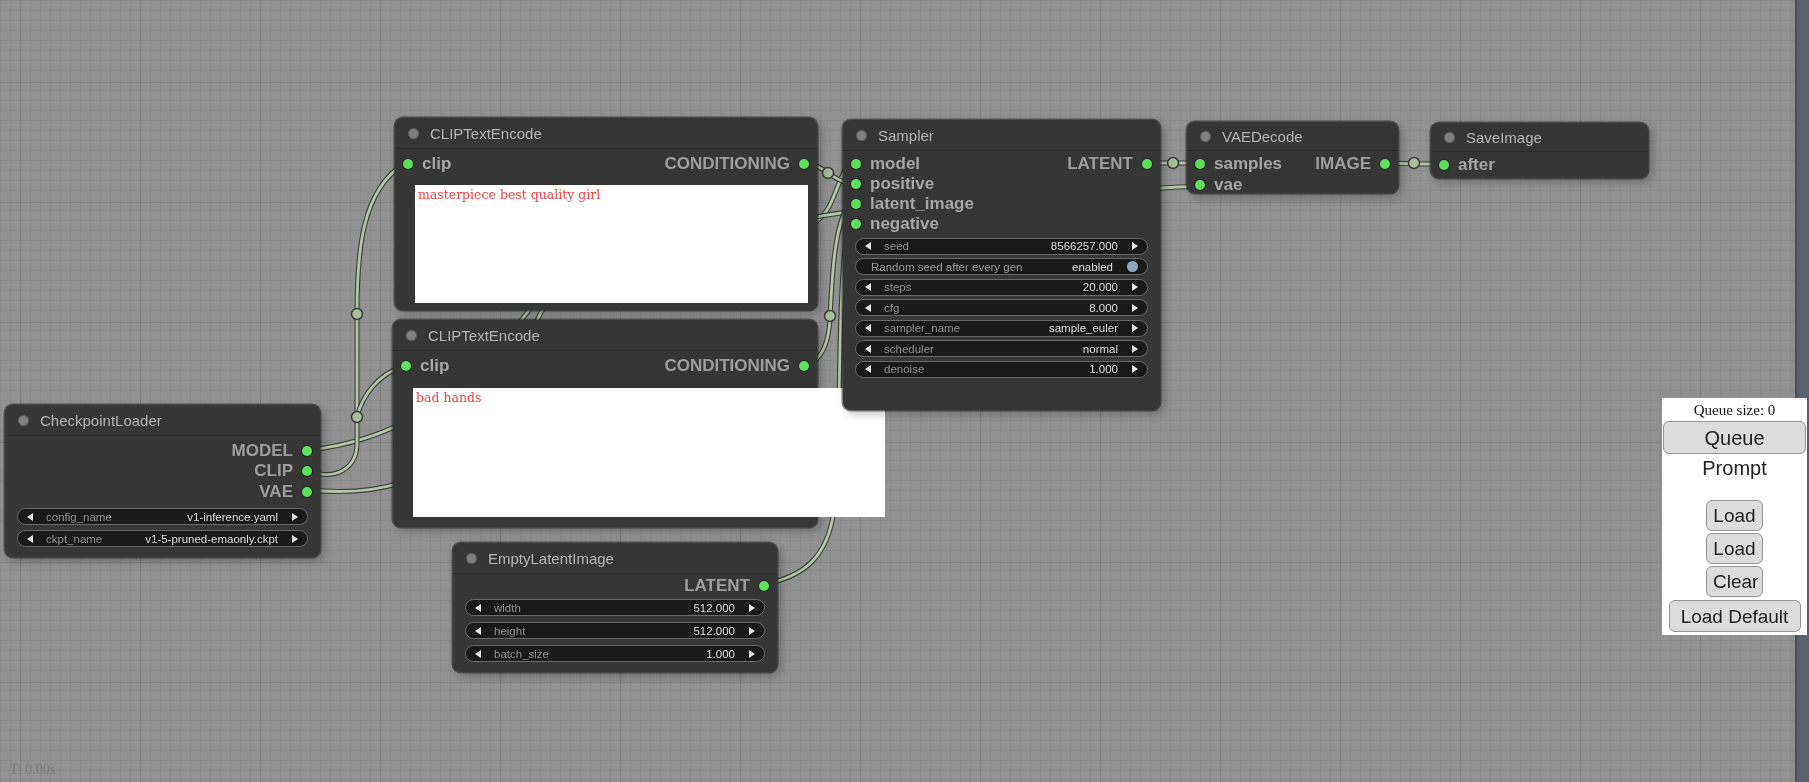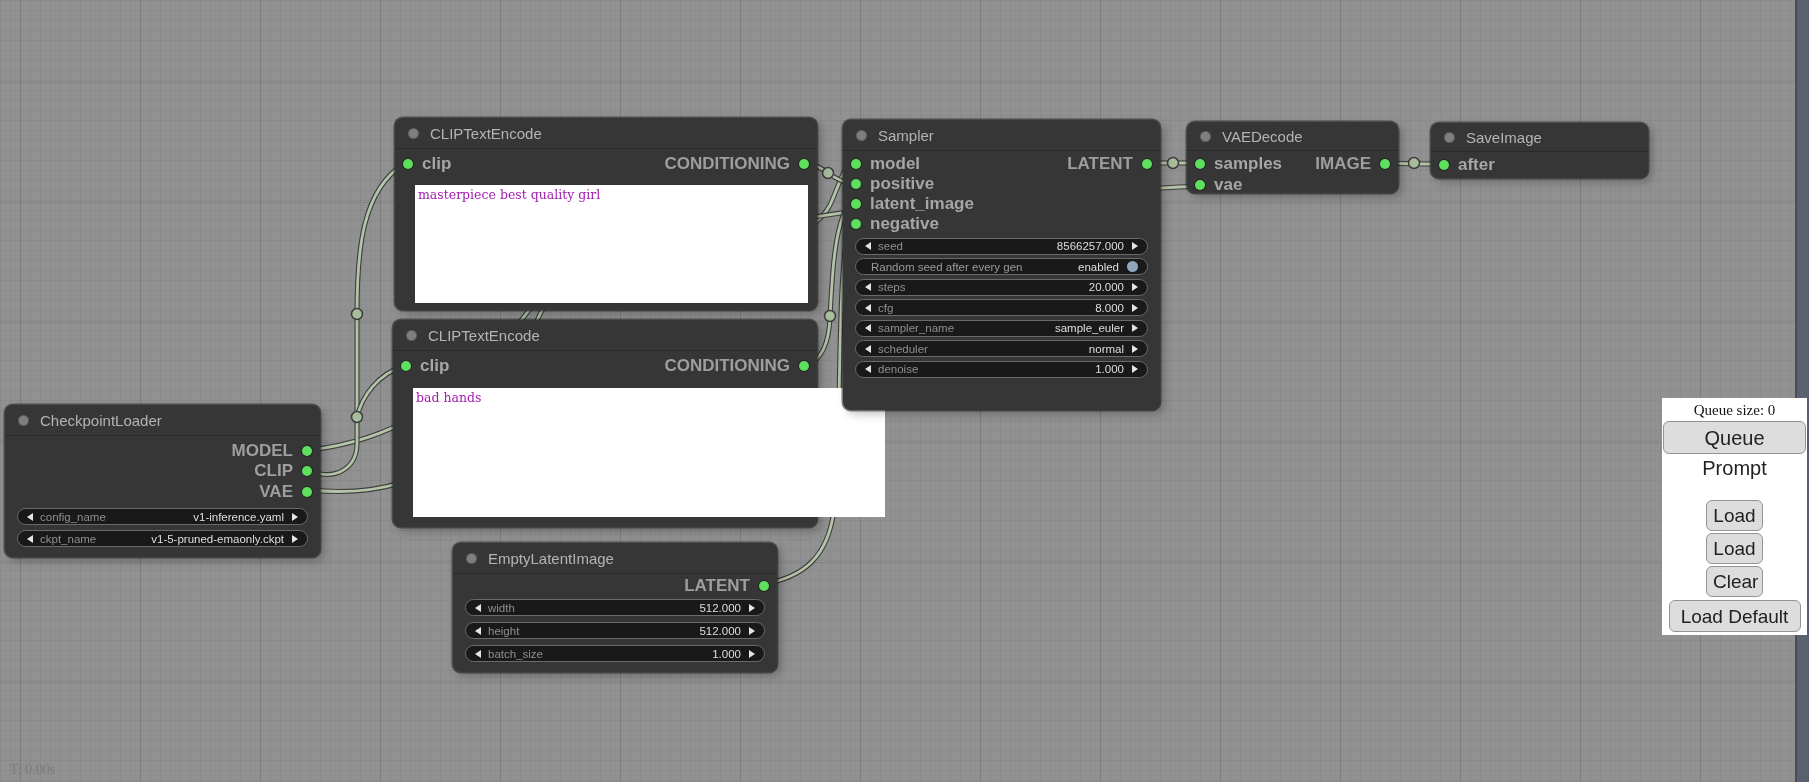--- a/index.html
+++ b/index.html
@@ -29,29 +29,29 @@
   .row{position:relative;height:20px;}
   .in,.out{position:absolute;top:0;height:20px;display:flex;align-items:center;gap:9px;}
   .in{left:8px;}
   .out{right:8px;}
   .slot-label{font-size:17px;color:#a6a6a6;white-space:nowrap;font-weight:bold;}
   .out .slot-label{color:#9e9e9e;}
   .green-dot{width:10px;height:10px;border-radius:50%;background:#5ee05e;box-shadow:0 0 0 1px rgba(0,0,0,0.3);flex:0 0 auto;}
 
   
   .widget{height:17px;margin:3.5px 12px;background:#191919;border:1px solid #6a6a6a;border-radius:10px;
-    display:flex;align-items:center;padding:0 9px;box-sizing:border-box;}
+    display:flex;align-items:center;padding:0 9px;box-sizing:border-box;gap:6px;}
   .arrow-l{width:0;height:0;border-top:4px solid transparent;border-bottom:4px solid transparent;border-right:6px solid #e5e5e5;flex:0 0 auto;}
   .arrow-r{width:0;height:0;border-top:4px solid transparent;border-bottom:4px solid transparent;border-left:6px solid #e5e5e5;flex:0 0 auto;}
   .w-label{font-size:11.5px;color:#8f8f8f;margin-left:7px;flex:1 1 auto;white-space:nowrap;overflow:hidden;}
   .w-value{font-size:11.5px;color:#dedede;margin-right:8px;white-space:nowrap;}
   .widget.toggle .w-label{margin-left:6px;color:#9a9a9a;}
   .toggle-circle{width:11px;height:11px;border-radius:50%;background:#8ea7bd;flex:0 0 auto;}
 
-  .prompt-box{position:absolute;background:#ffffff;color:#a21caf;
+  .prompt-box{position:absolute;background:#ffffff;color:#ef4444;
     font-family:"DejaVu Serif","Liberation Serif",serif;font-size:12.5px;line-height:1.25;
     padding:2px 3px;box-sizing:border-box;overflow:hidden;}
 
   
   .menu-panel{position:absolute;left:1662px;top:398px;width:145px;height:237px;background:#ffffff;z-index:5;}
   .queue-size{font-family:"Liberation Serif",serif;font-size:15px;color:#141414;text-align:center;margin-top:4px;}
   .btn{display:block;background:#dddddd;border:1px solid #949494;border-radius:6px;color:#222;
     font-family:"Liberation Sans",sans-serif;text-align:center;box-sizing:border-box;cursor:pointer;}
   .btn-queue{width:143px;height:33px;margin:2px auto 0 auto;font-size:20px;line-height:30px;}
   .btn-small{width:57px;height:31px;margin:2px auto 0 auto;font-size:19px;line-height:28px;}

